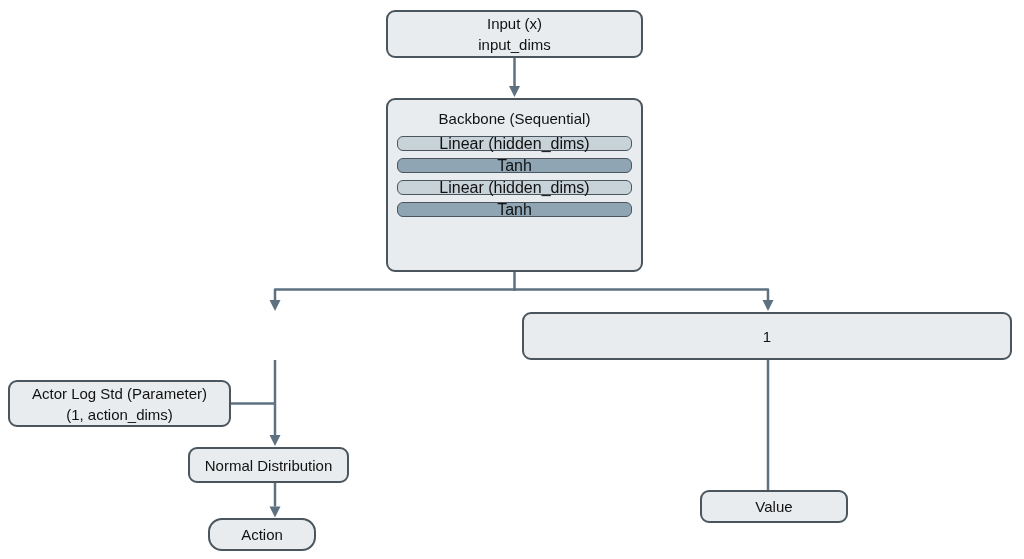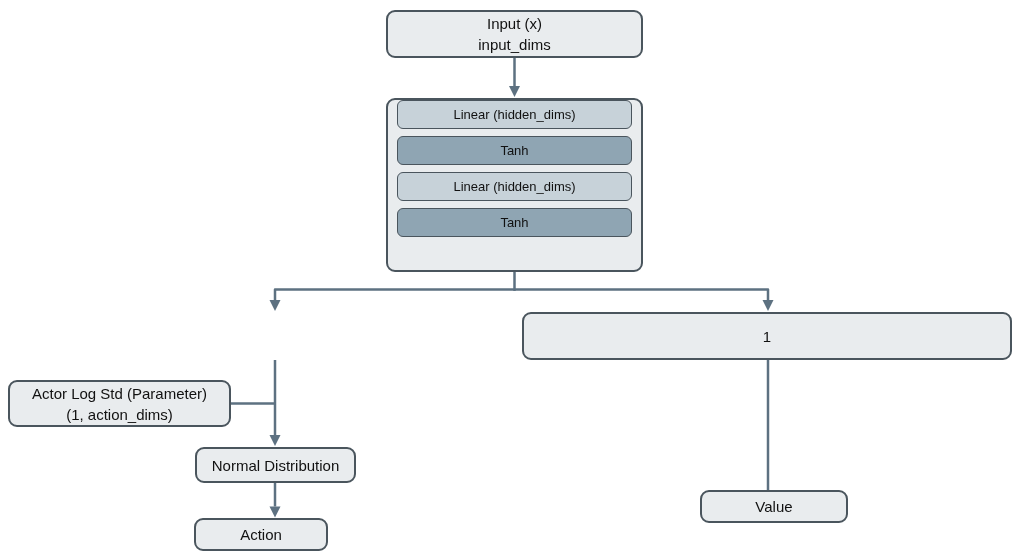--- a/index.html
+++ b/index.html
@@ -54,34 +54,34 @@
     text-align: right;
     z-index: 2;
   }
   .node-input            { left: 386px; top: 10px;  width: 257px; height: 48px; }
   .node-backbone         { left: 386px; top: 98px;  width: 257px; height: 174px;
                            justify-content: flex-start; padding: 0 9px; }
   .backbone-title        { height: 36px; display: flex; align-items: center; justify-content: center; }
   .layer-stack           { display: flex; flex-direction: column; gap: 7px; width: 100%; }
   .layer {
     box-sizing: border-box;
-    height: 29px;
+    height: 15px;
     border: 1.5px solid var(--node-border);
     border-radius: 6px;
     display: flex; align-items: center; justify-content: center;
-    font-size: 13px;
+    font-size: 16px;
     color: var(--text);
   }
   .layer.linear { background: var(--linear-fill); }
   .layer.tanh   { background: var(--tanh-fill); }
   .node-actor-mean       { left: 122px; top: 312px; width: 306px; height: 48px; }
   .node-critic           { left: 522px; top: 312px; width: 490px; height: 48px; }
   .node-actor-log-std    { left: 8px;   top: 380px; width: 223px; height: 47px; }
-  .node-normal-dist      { left: 195px; top: 447px; width: 161px; height: 36px; }
-  .node-action           { left: 194px; top: 518px; width: 134px; height: 33px; }
+  .node-normal-dist      { left: 188px; top: 447px; width: 161px; height: 36px; }
+  .node-action           { left: 208px; top: 518px; width: 108px; height: 33px; border-radius: 14px; }
   .node-value            { left: 700px; top: 490px; width: 148px; height: 33px; }
 </style>
 </head>
 <body>
 
 <div class="canvas">
 
   <svg class="edges" viewBox="0 0 1024 559" xmlns="http://www.w3.org/2000/svg">
     <g>
       <path d="M514.5 58 V86"></path>
@@ -118,20 +118,21 @@
       <polygon points="762.5,506.5 773.5,506.5 768,517.5"></polygon>
     </g>
   </svg>
 
   <div class="node node-input">
     <div>Input (x)</div>
     <div>input_dims</div>
   </div>
 
   <div class="node node-backbone">
+    <div class="backbone-title">Backbone (Sequential)</div>
     <div class="layer-stack">
       <div class="layer linear">Linear (hidden_dims)</div>
       <div class="layer tanh">Tanh</div>
       <div class="layer linear">Linear (hidden_dims)</div>
       <div class="layer tanh">Tanh</div>
     </div>
   </div>
 
 
   <div class="node node-critic">

